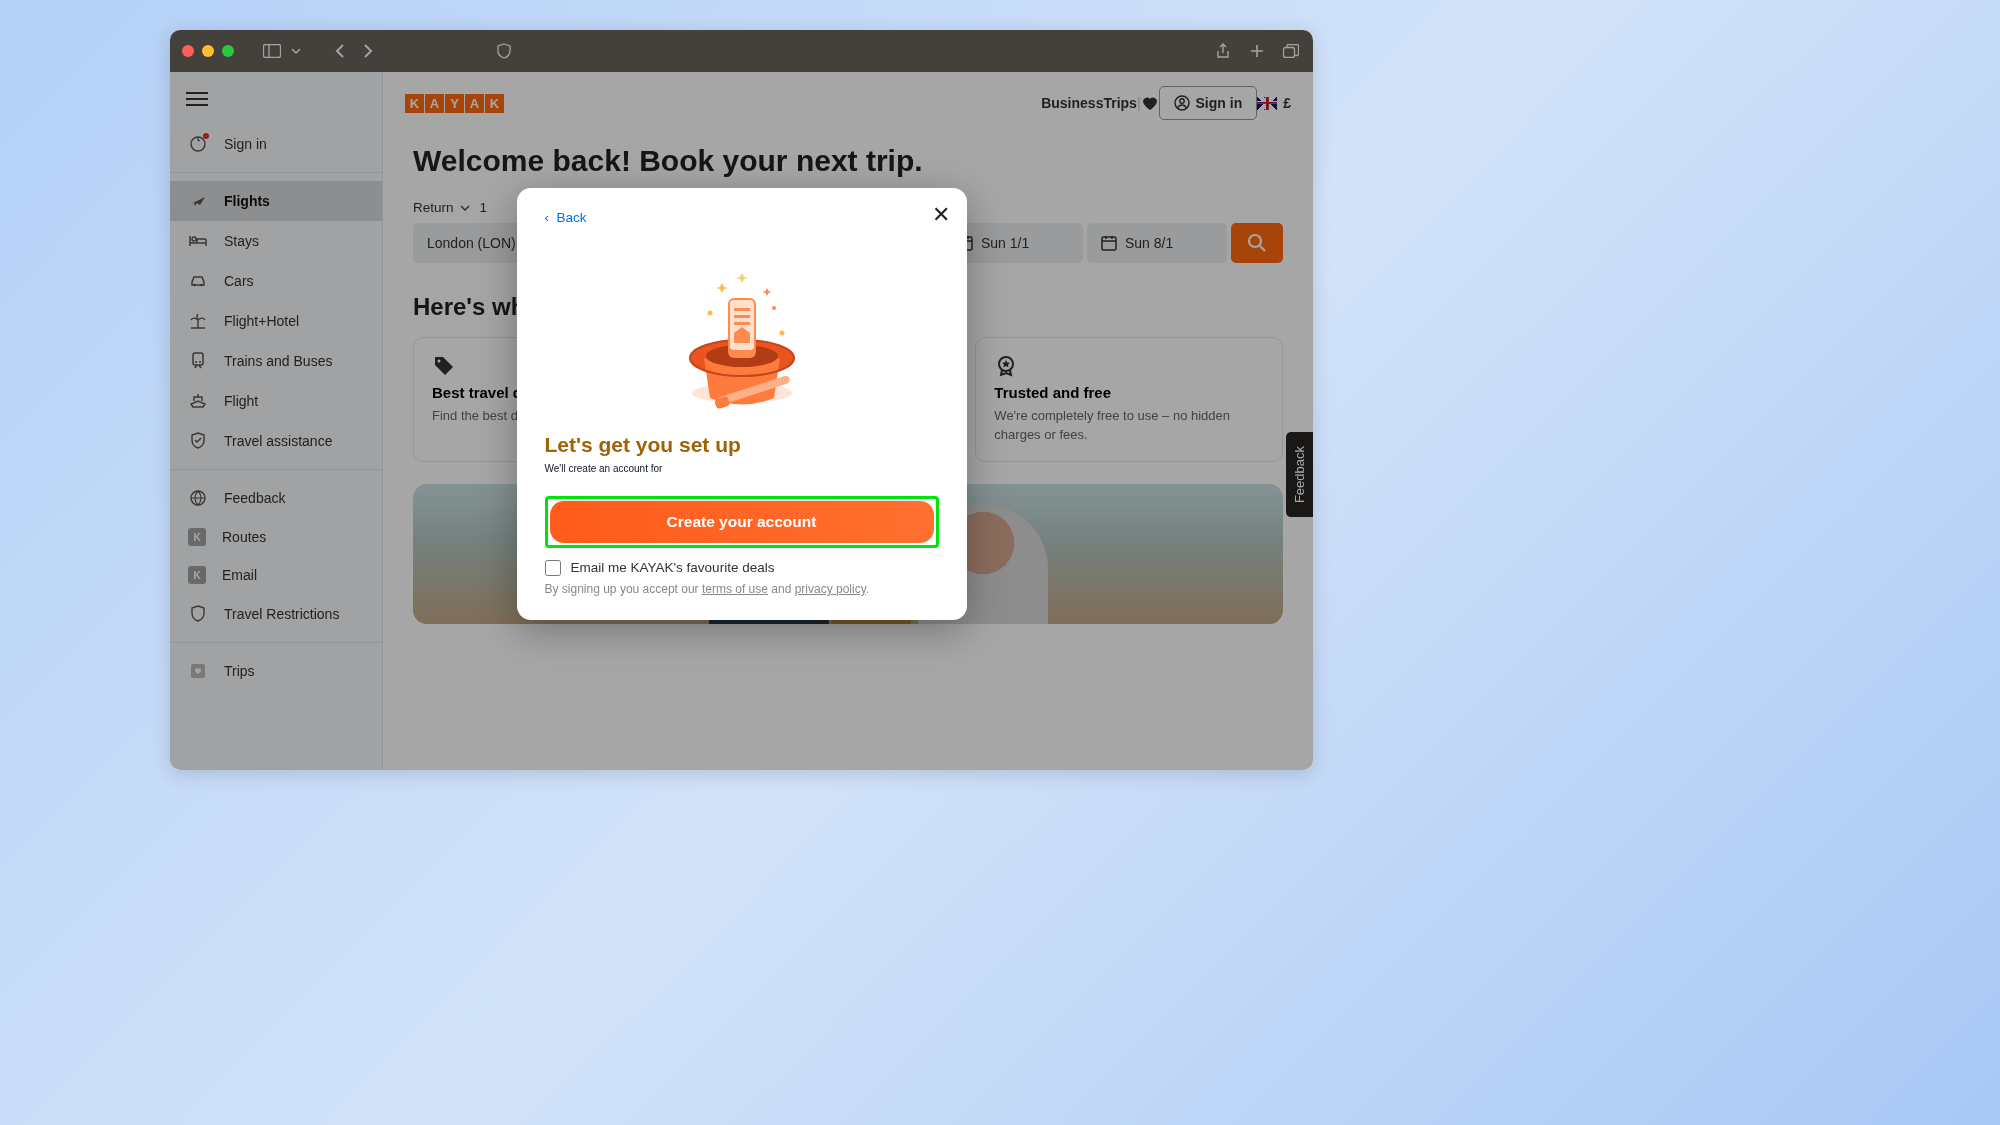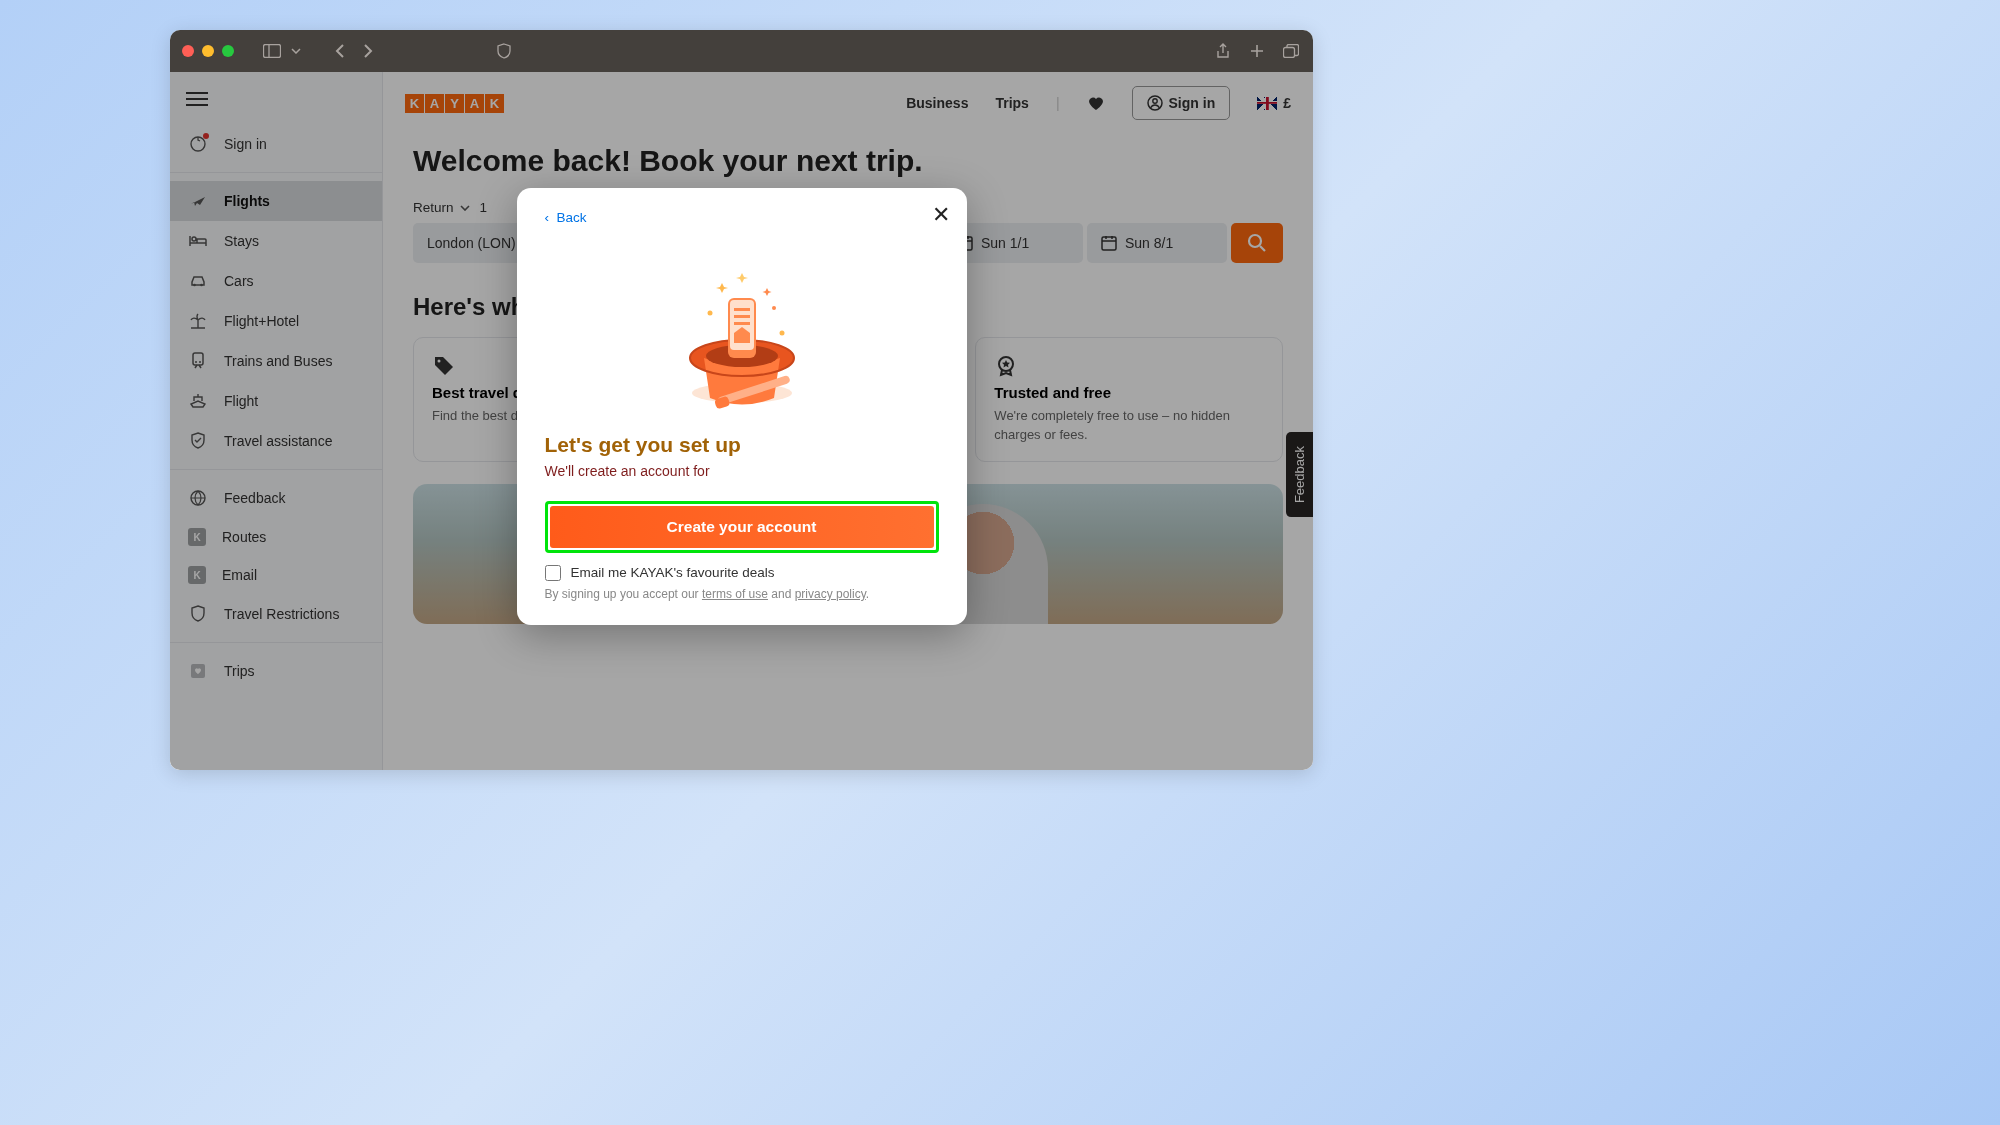--- a/index.html
+++ b/index.html
@@ -30,21 +30,21 @@
   .side-item { display: flex; align-items: center; gap: 16px; padding: 10px 18px; color: #333; font-size: 14px; cursor: pointer; }
   .side-item .ic { width: 20px; height: 20px; display:flex; align-items:center; justify-content:center; color:#555; }
   .side-item.active { background: #d8dbde; font-weight: 700; color: #111; }
   .side-sep { border-top: 1px solid #e5e7eb; margin: 8px 0; }
   .side-badge { width:18px; height:18px; background:#9fa2a4; color:#fff; font-size:10px; font-weight:700; display:flex;align-items:center;justify-content:center; border-radius:3px;}
 
   .main { flex: 1; padding: 0; }
   .topbar { display: flex; align-items: center; padding: 14px 22px; gap: 16px; }
   .logo { display: flex; gap: 1px; }
   .logo span { width: 19px; height: 19px; background: #ff690f; color: #fff; font-weight: 700; font-size: 13px; display: flex; align-items: center; justify-content: center; }
-  .topbar-right { margin-left: auto; display: flex; align-items: center; gap: 27px; font-size: 14px; color: #333; }
+  .topbar-right { margin-left: auto; display: flex; align-items: center; gap: 0; font-size: 14px; color: #333; }
   .signin-btn { border: 1px solid #999; border-radius: 5px; padding: 8px 14px; display: flex; align-items: center; gap: 6px; font-weight: 600; }
   .currency { display: flex; align-items: center; gap: 6px; }
   .ukflag { width:20px; height:13px; background: linear-gradient(#012169,#012169); position:relative; overflow:hidden;}
   .ukflag::before{content:'';position:absolute;inset:0;background:
     linear-gradient(45deg,transparent 42%,#fff 42%,#fff 58%,transparent 58%),
     linear-gradient(-45deg,transparent 42%,#fff 42%,#fff 58%,transparent 58%),
     linear-gradient(#fff,#fff) center/100% 25% no-repeat,
     linear-gradient(#fff,#fff) center/25% 100% no-repeat;}
   .ukflag::after{content:'';position:absolute;inset:0;background:
     linear-gradient(#c8102e,#c8102e) center/100% 14% no-repeat,
@@ -72,23 +72,23 @@
 
   .feedback-tab { position: absolute; right: 0; top: 360px; background: #292524; color: #fff; writing-mode: vertical-rl; transform: rotate(180deg); padding: 14px 6px; font-size: 13px; z-index: 3; border-radius: 0 5px 5px 0;}
 
   
   .modal-overlay { position: absolute; inset: 0; display: flex; align-items: flex-start; justify-content: center; z-index: 10; }
   .modal { margin-top: 116px; width: 450px; background: #fff; border-radius: 14px; padding: 22px 28px 24px 28px; position: relative; box-shadow: 0 10px 40px rgba(0,0,0,0.3); }
   .modal .close { position: absolute; right: 16px; top: 14px; font-size: 22px; cursor: pointer; color:#222; font-weight:300;}
   .modal .back { color: #0073e6; font-size: 13.5px; cursor: pointer; }
   .modal-illus { display: flex; justify-content: center; padding: 18px 0 10px; }
   .modal h2 { font-size: 21px; font-weight: 700; margin-bottom: 6px; color:#a16207;}
-  .modal p.sub { font-size: 14px; color: #7f1d1d; margin-bottom: 22px; }
+  .modal p.sub { font-size: 10px; color: #0f172a; margin-bottom: 22px; }
   .cta-wrap { border: 3px solid #00e40b; border-radius: 4px; padding: 2px; margin-bottom: 12px;}
-  .cta { background: linear-gradient(90deg,#ff5b1a,#ff7030); color: #fff; font-size: 15.5px; font-weight: 600; padding: 12px; text-align: center; border-radius: 3px; cursor: pointer; }
+  .cta { background: linear-gradient(90deg,#ff5b1a,#ff7030); color: #fff; font-size: 15.5px; font-weight: 600; padding: 12px; text-align: center; border-radius: 14px; cursor: pointer; }
   .check-row { display: flex; align-items: flex-start; gap: 10px; font-size: 13.5px; color: #333; margin-bottom: 6px;}
   .check-row input { width: 16px; height: 16px; }
   .legal { font-size: 12px; color: #888; }
   .legal a { color: #888; text-decoration: underline; }
   
   svg { display: block; }
 </style>
 </head>
 <body>
 

